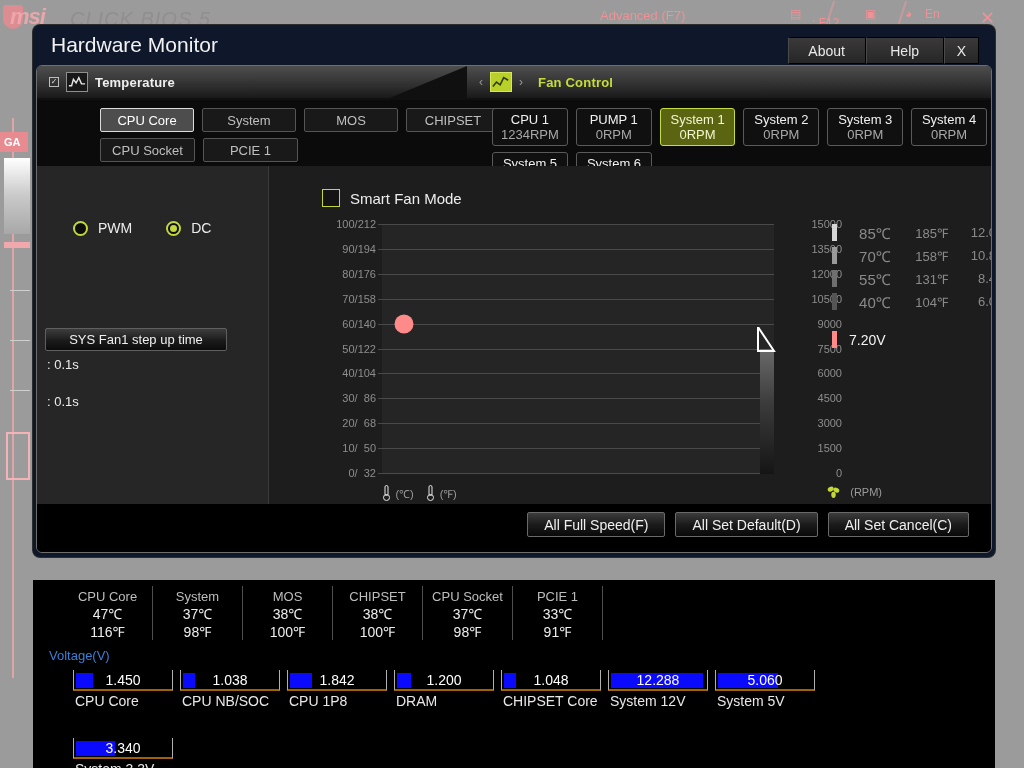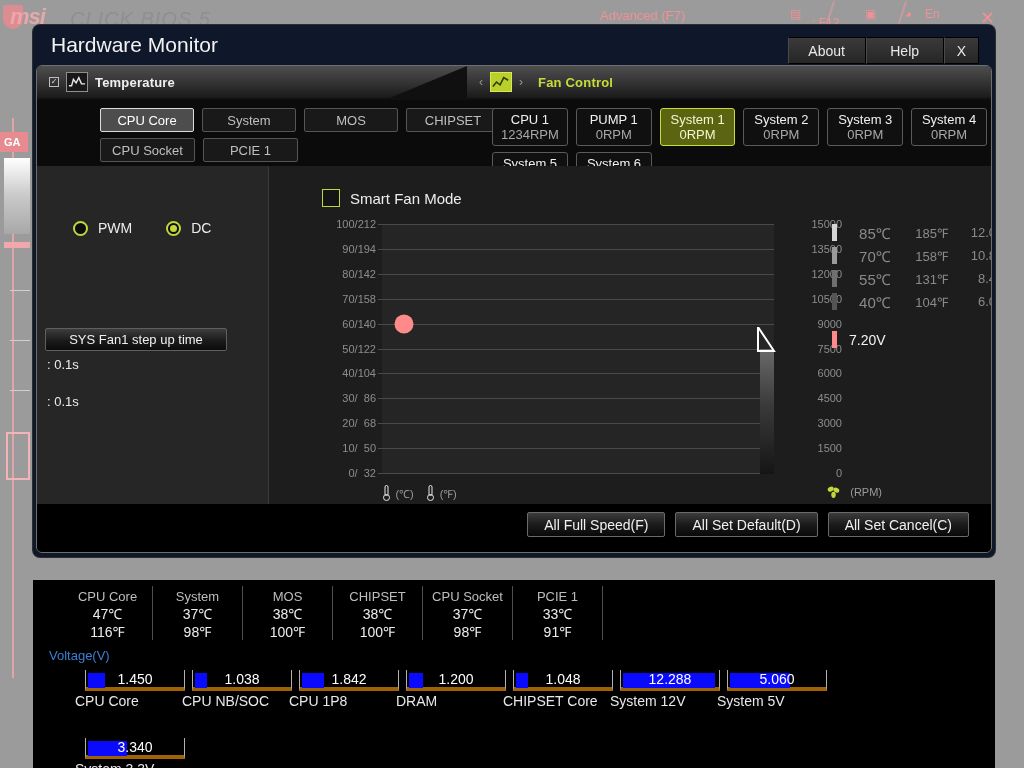--- a/index.html
+++ b/index.html
@@ -264,23 +264,23 @@
 
   #volt-strip {
     position:absolute; left: 33px; top: 646px; width: 962px; height: 122px;
     background:#000;
   }
   .volt-title { position:absolute; left: 16px; top: 2px; color:#3a7fd5; font-size:13px; }
   .volt-rows { position:absolute; left: 40px; top: 24px; }
   .volt-line { display:flex; margin-bottom: 22px; }
   .volt-item { position: relative; width: 107px; height: 46px; }
   .vgauge {
-    position:absolute; left:12px; top:0; width: 100px; height: 21px;
+    position:absolute; left:0; top:0; width: 100px; height: 21px;
     border-left: 1px solid #b0b0b0; border-right: 1px solid #b0b0b0;
-    border-bottom: 4px solid #a16207;
+    border-bottom: 2px solid #a16207;
   }
   .vgauge .vfill { position:absolute; left:2px; top:3px; height: 15px; background:#0a0aff; }
   .vgauge .vnum {
     position:absolute; inset:0; display:flex; align-items:center; justify-content:center;
     color:#ffffff; font-size:14px;
   }
   .vname { position:absolute; left: 2px; top: 23px; color:#e8e8e8; font-size:14px; }
 </style>
 </head>
 <body>
@@ -437,21 +437,21 @@
             <div class="gridline" style="top: 0px;"></div>
             <div class="tickmark" style="top: 0px;"></div>
             <div class="axis-l" style="top: 0px;">100/212</div>
             <div class="axis-r" style="top: 0px;">15000</div>
             <div class="gridline" style="top: 25px;"></div>
             <div class="tickmark" style="top: 25px;"></div>
             <div class="axis-l" style="top: 25px;">90/194</div>
             <div class="axis-r" style="top: 25px;">13500</div>
             <div class="gridline" style="top: 50px;"></div>
             <div class="tickmark" style="top: 50px;"></div>
-            <div class="axis-l" style="top: 50px;">80/142</div>
+            <div class="axis-l" style="top: 50px;">80/176</div>
             <div class="axis-r" style="top: 50px;">12000</div>
             <div class="gridline" style="top: 75px;"></div>
             <div class="tickmark" style="top: 75px;"></div>
             <div class="axis-l" style="top: 75px;">70/158</div>
             <div class="axis-r" style="top: 75px;">10500</div>
             <div class="gridline" style="top: 100px;"></div>
             <div class="tickmark" style="top: 100px;"></div>
             <div class="axis-l" style="top: 100px;">60/140</div>
             <div class="axis-r" style="top: 100px;">9000</div>
             <div class="gridline" style="top: 125px;"></div>

